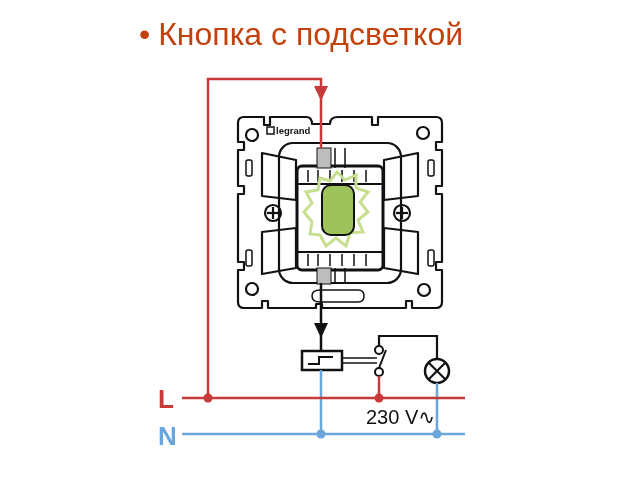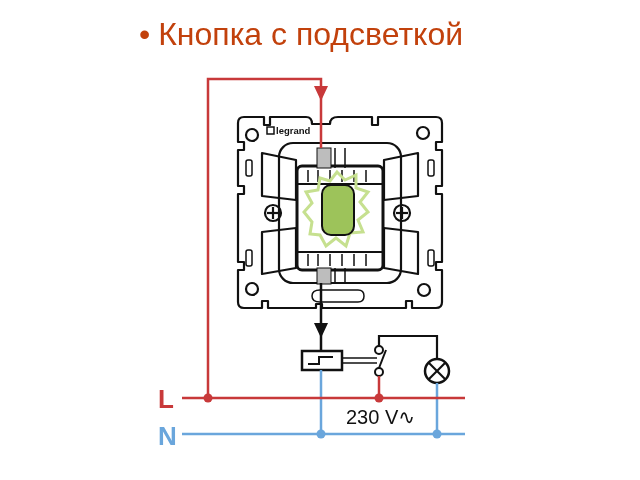--- a/index.html
+++ b/index.html
@@ -3,21 +3,21 @@
   <meta charset="utf-8">
   <style>
     html, body { margin: 0; padding: 0; background: #ffffff; }
     body { width: 640px; height: 480px; position: relative; overflow: hidden; font-family: "Liberation Sans", sans-serif; }
     .title { position: absolute; left: 139px; top: 8px; font-size: 32px; color: #c2410c; white-space: nowrap; margin-top: 8px; }
     .title .bullet { margin-right: 8px; }
     svg.diagram { position: absolute; left: 0; top: 0; }
     .lbl { position: absolute; font-weight: bold; font-size: 26px; line-height: 26px; }
     .lbl-L { left: 158px; top: 386px; }
     .lbl-N { left: 158px; top: 423px; }
-    .voltage { position: absolute; left: 346px; top: 405px; font-size: 20px; color: #111; white-space: nowrap; }
+    .voltage { position: absolute; left: 366px; top: 405px; font-size: 20px; color: #111; white-space: nowrap; }
   </style>
 </head>
 <body>
 
 <div class="title">
   <span class="bullet">•</span><span>Кнопка с подсветкой</span>
 </div>
 
 <svg class="diagram" width="640" height="480" viewBox="0 0 640 480">
 

